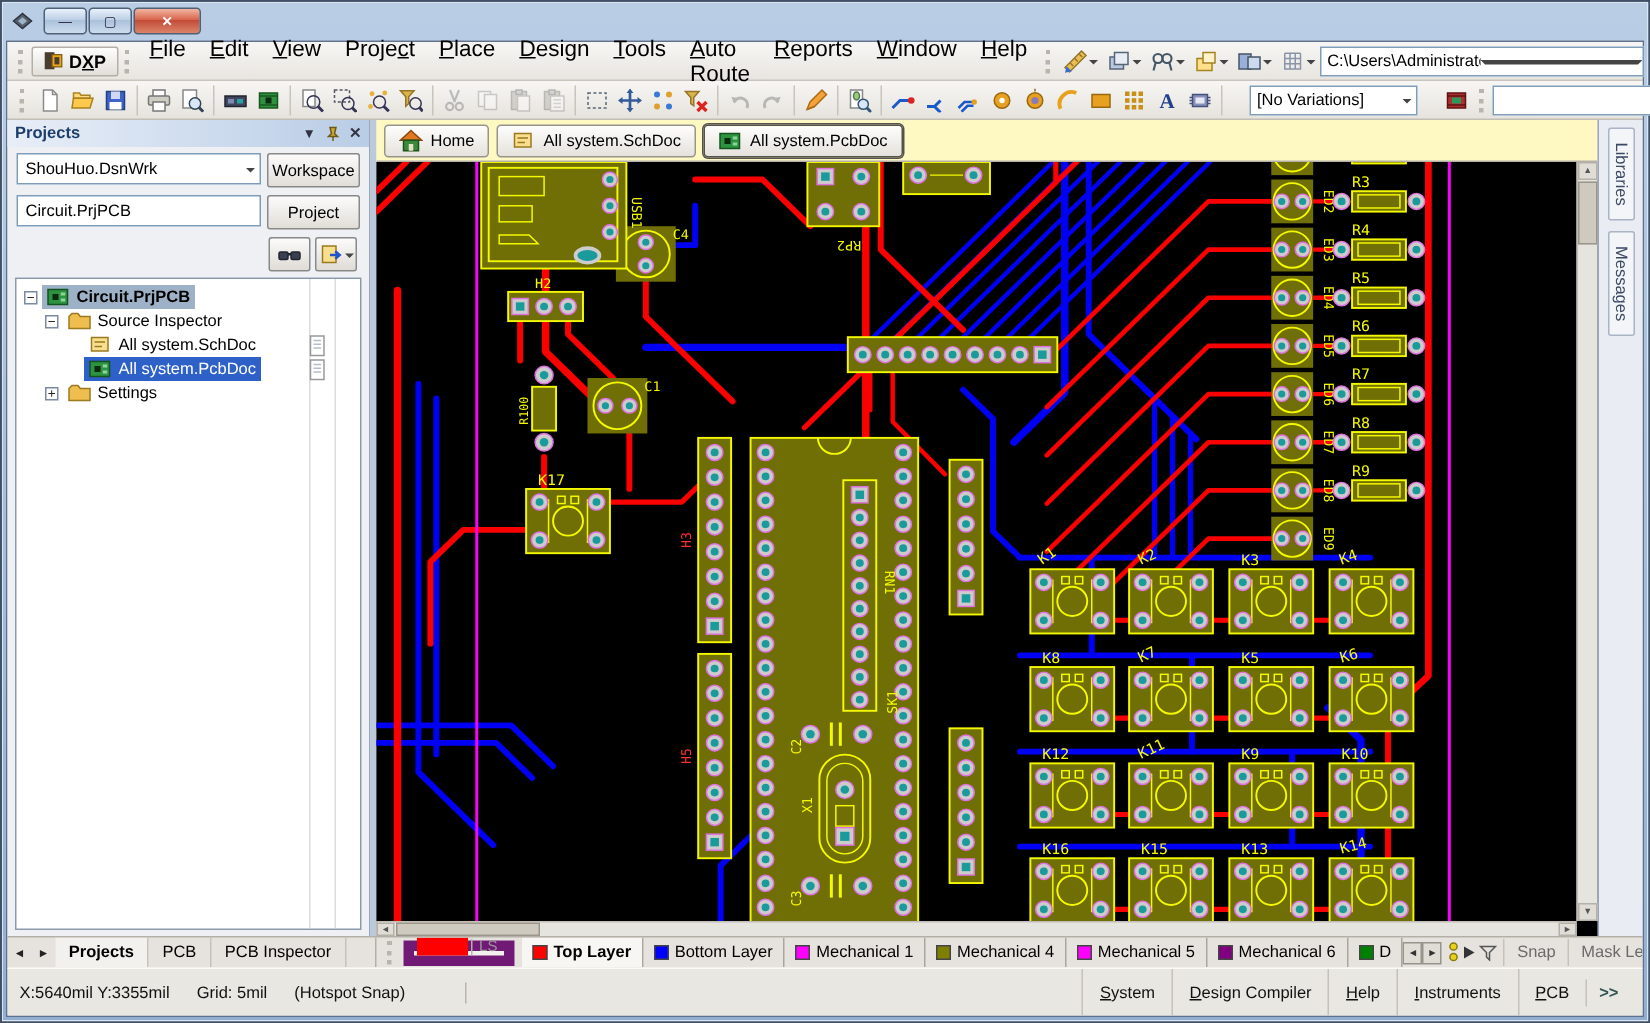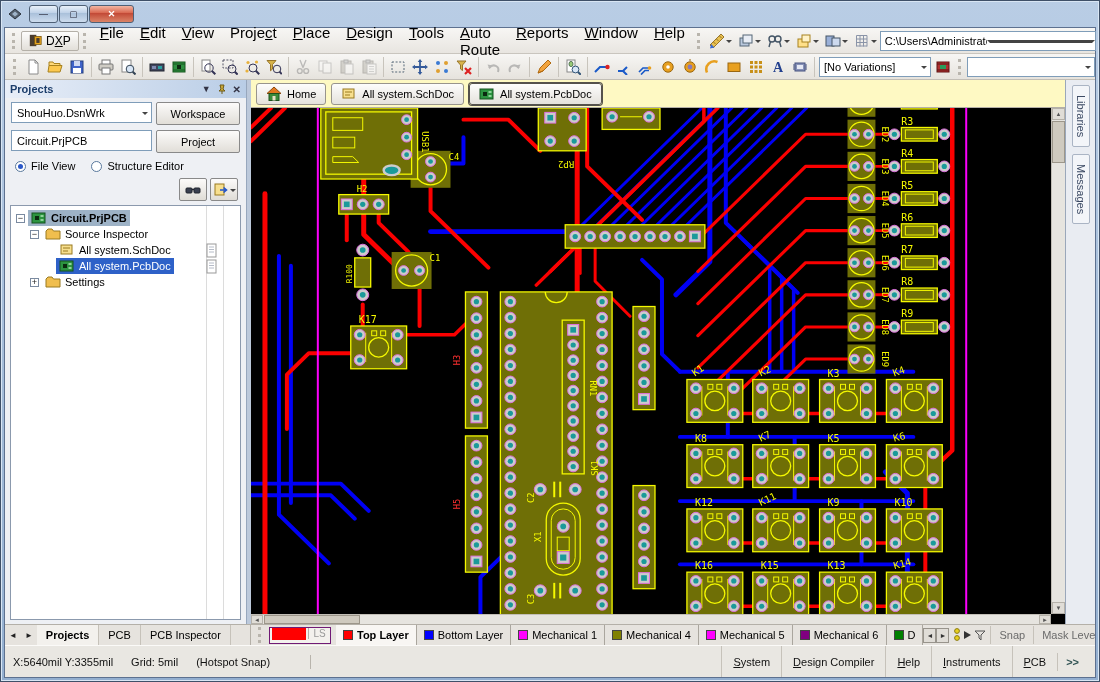--- a/index.html
+++ b/index.html
@@ -7,21 +7,21 @@
   .win{position:absolute;inset:0;background:linear-gradient(#b9cde5,#93afd0);border:1px solid #3f5068;box-shadow:inset 0 0 0 1px #d9e6f4}
   
   .titlebar{height:26px;display:flex;align-items:center;padding:0 6px;gap:6px}
   .tb-title{flex:1;white-space:nowrap;overflow:hidden;font-size:12px;color:#111;text-shadow:0 1px 1px rgba(255,255,255,.6)}
   .tb-btns{display:flex;gap:1px;flex:none}
   .tbb{width:29px;height:18px;border:1px solid #4e6076;border-radius:3px;display:flex;align-items:center;justify-content:center;font-size:9px;color:#223;background:linear-gradient(#e9f1fa,#bdd0e7 45%,#a9c0da 45%,#cddcee)}
   .tbb.close{width:45px;background:linear-gradient(#f2b5a2,#d8644c 45%,#c24936 45%,#db8468);color:#fff;font-weight:bold}
   
   .menubar{height:26px;background:linear-gradient(#f7f6f4,#e8e5e0);border-bottom:1px solid #c9c5be;display:flex;align-items:center;padding:0 3px;position:relative}
   .grip{width:5px;height:16px;border-left:3px dotted #b9b5ad;margin:0 4px;flex:none}
-  .dxp{display:flex;align-items:center;gap:4px;padding:2px 7px;border:1px solid #b4b0a8;border-radius:2px;background:linear-gradient(#fdfdfc,#e2dfd9);font-weight:normal;font-size:12px}
+  .dxp{display:flex;align-items:center;gap:4px;padding:2px 7px;border:1px solid #b4b0a8;border-radius:2px;background:linear-gradient(#fdfdfc,#e2dfd9);font-weight:bold;font-size:12px}
   .mi{padding:4px 8px;font-size:15px;border-radius:2px}
   .toolgrp{display:flex;align-items:center;gap:1px;padding:1px 3px}
   .caret{width:0;height:0;border:3px solid transparent;border-top-color:#444;margin-top:4px}
   .pathcombo{margin-left:auto;width:216px;height:20px;background:#fff;border:1px solid #7f9db9;display:flex;align-items:center;padding-left:4px;overflow:hidden;white-space:nowrap;flex:none}
   .pathcombo span{overflow:hidden;flex:1}
   
   .toolbar{height:26px;background:linear-gradient(#f7f6f4,#e6e3dd);border-bottom:1px solid #c2beb6;display:flex;align-items:center;padding:0 4px}
   .tbtn{width:22px;height:22px;display:flex;align-items:center;justify-content:center;border-radius:2px;flex:none}
   .icn{width:16px;height:16px;display:block}
   .icn.dis{opacity:.38;filter:grayscale(90%)}
@@ -30,21 +30,21 @@
   .combo .caret{margin-left:auto;margin-right:3px}
   
   .inner{position:absolute;left:3px;right:3px;top:26px;bottom:3px;display:flex;flex-direction:column;border:1px solid #5d7190;background:#e8e5e0}
   .main{flex:1;display:flex;min-height:0}
   .lpanel{width:242px;background:#eef0f4;border-right:1px solid #97a7bd;display:flex;flex-direction:column;flex:none}
   .phead{height:18px;background:linear-gradient(90deg,#e8eef8,#b9cde6);display:flex;align-items:center;padding:0 5px;color:#1d3e6b;font-weight:bold;font-size:11px}
   .phead .hico{margin-left:auto;display:flex;gap:6px;color:#334;font-size:9px;align-items:center}
   .prow{display:flex;gap:4px;padding:4px 6px 1px}
   .combo2{flex:1;height:21px;background:#fff;border:1px solid #7f9db9;display:flex;align-items:center;padding-left:5px;font-size:11px}
   .combo2 .caret{margin-left:auto;margin-right:3px}
-  .btn3d{width:84px;height:23px;background:linear-gradient(#fcfbfa,#e1ded8);border:1px solid #898989;border-radius:2px;font-size:11px;display:flex;align-items:center;justify-content:center;flex:none}
+  .btn3d{width:62px;height:23px;background:linear-gradient(#fcfbfa,#e1ded8);border:1px solid #898989;border-radius:2px;font-size:11px;display:flex;align-items:center;justify-content:center;flex:none}
   .radios{display:flex;gap:16px;padding:6px 10px 2px}
   .radio{display:flex;align-items:center;gap:5px}
   .rdot{width:11px;height:11px;border-radius:50%;border:1px solid #58789c;background:#fff;position:relative;flex:none}
   .rdot.on::after{content:"";position:absolute;inset:2px;border-radius:50%;background:#2a58c8}
   .iconrow{display:flex;justify-content:flex-end;gap:3px;padding:4px 8px 4px}
   .ibtn{width:28px;height:23px;border:1px solid #898989;border-radius:2px;background:linear-gradient(#fcfbfa,#dfdcd6);display:flex;align-items:center;justify-content:center;gap:1px}
   .treebox{flex:1;margin:0 5px 4px;background:#fff;border:1px solid #8b99ad;position:relative;overflow:hidden;padding-top:4px}
   .tcol{position:absolute;top:0;bottom:0;width:1px;background:#dcdcdc}
   .trow{height:16px;display:flex;align-items:center;padding-left:5px;position:relative;white-space:nowrap}
   .texp{width:9px;height:9px;border:1px solid #7a8aa0;background:#fff;font-size:9px;line-height:7px;text-align:center;margin-right:3px;flex:none;color:#222}
@@ -66,21 +66,21 @@
   .sthumb{position:absolute;background:#cfcabf;border:1px solid #9c968a}
   .rstrip{width:30px;background:#e9ecf2;border-left:1px solid #9aa7ba;display:flex;flex-direction:column;align-items:center;padding-top:5px;gap:7px;flex:none}
   .rtab{writing-mode:vertical-rl;padding:9px 2px;background:#f3f5f9;border:1px solid #aab4c4;border-radius:2px;color:#3c4a64;font-size:11px}
   
   .bottomrow{height:21px;display:flex;background:#e6e3de;border-top:1px solid #b4b0a8;flex:none;overflow:hidden}
   .ptabs{width:246px;display:flex;align-items:center;border-right:1px solid #b4b0a8;flex:none}
   .navarr{font-size:8px;color:#222;padding:0 4px}
   .ptab{padding:3px 9px;font-size:11px;border-right:1px solid #c6c2ba;height:100%;display:flex;align-items:center}
   .ptab.active{font-weight:bold;background:#f3f1ed}
   .layerbar{flex:1;display:flex;align-items:center;padding:0 3px;overflow:hidden}
-  .lsbox{display:flex;align-items:flex-start;border:1px solid #701a75;background:#f3f1ed;height:17px;margin:0 5px 0 2px;flex:none}
+  .lsbox{display:flex;align-items:flex-end;border:7px solid #701a75;background:#f3f1ed;height:17px;margin:0 5px 0 2px;flex:none}
   .lsred{width:34px;height:12px;background:#f00;margin:0 2px}
   .lsl{width:22px;text-align:center;color:#999;border-left:1px solid #b5b1a9;font-size:10px}
   .ltab{display:flex;align-items:center;gap:4px;padding:3px 7px;font-size:11px;border-right:1px solid #aaa69e;white-space:nowrap;height:100%;flex:none}
   .ltab.active{font-weight:bold;background:#f8f6f3}
   .lsw{width:10px;height:10px;border:1px solid #444;flex:none}
   .spin{width:13px;height:15px;border:1px solid #98948c;background:#e0ddd7;font-size:7px;display:flex;align-items:center;justify-content:center;color:#333;flex:none}
   .lbico{display:flex;align-items:center;gap:2px;padding:0 4px;flex:none}
   .lbtn{padding:3px 8px;color:#6b6b6b;border-left:1px solid #c6c2ba;font-size:11px;white-space:nowrap;flex:none}
   
   .statusbar{height:32px;background:#e9e7e2;border-top:1px solid #fbfaf8;display:flex;align-items:center;padding:0 8px;font-size:11px;color:#111;flex:none}
@@ -415,21 +415,21 @@
           </span>
           <span class="tbtn">
             <svg class="icn" viewBox="0 0 16 16">
               <rect x="3" y="4" width="10" height="8" fill="#8892b8" stroke="#44507e"></rect>
               <path d="M1 6h2M1 8h2M1 10h2M13 6h2M13 8h2M13 10h2" stroke="#44507e"></path>
               <rect x="5" y="6" width="6" height="4" fill="#e6e9f4"></rect>
             </svg>
           </span>
           <span class="tsep"></span>
         </span>
-      <div class="combo" style="width:112px;margin:0 1px">
+      <div class="combo" style="width:112px;margin:0 15px">
           <span>[No Variations]</span>
           <span class="caret"></span>
         </div>
       <span class="tbtn" id="variant-btn">
           <svg class="icn" viewBox="0 0 16 16">
             <rect x="2" y="3" width="12" height="10" fill="#b03030" stroke="#5e1212"></rect>
             <rect x="5" y="6" width="6" height="4" fill="#2a9a5a"></rect>
             <path d="M2 5h12M2 11h12" stroke="#5e1212"></path>
           </svg>
         </span>
@@ -458,30 +458,20 @@
               <span>ShouHuo.DsnWrk</span>
               <span class="caret"></span>
             </div>
           <div class="btn3d">Workspace</div>
         </div>
         <div class="prow">
           <div class="combo2">
               <span>Circuit.PrjPCB</span>
             </div>
           <div class="btn3d">Project</div>
-        </div>
-        <div class="radios">
-          <span class="radio">
-              <span class="rdot on"></span>
-              <span>File View</span>
-            </span>
-          <span class="radio">
-              <span class="rdot"></span>
-              <span>Structure Editor</span>
-            </span>
         </div>
         <div class="iconrow">
           <span class="ibtn" id="glasses-btn">
               <svg class="icn" viewBox="0 0 16 16">
                 <rect x="1" y="6" width="6" height="5" rx="1" fill="#3a4050" stroke="#20242e"></rect>
                 <rect x="9" y="6" width="6" height="5" rx="1" fill="#3a4050" stroke="#20242e"></rect>
                 <path d="M7 7.5h2" stroke="#20242e" stroke-width="1.6"></path>
               </svg>
             </span>
           <span class="ibtn" id="docarrow-btn">

